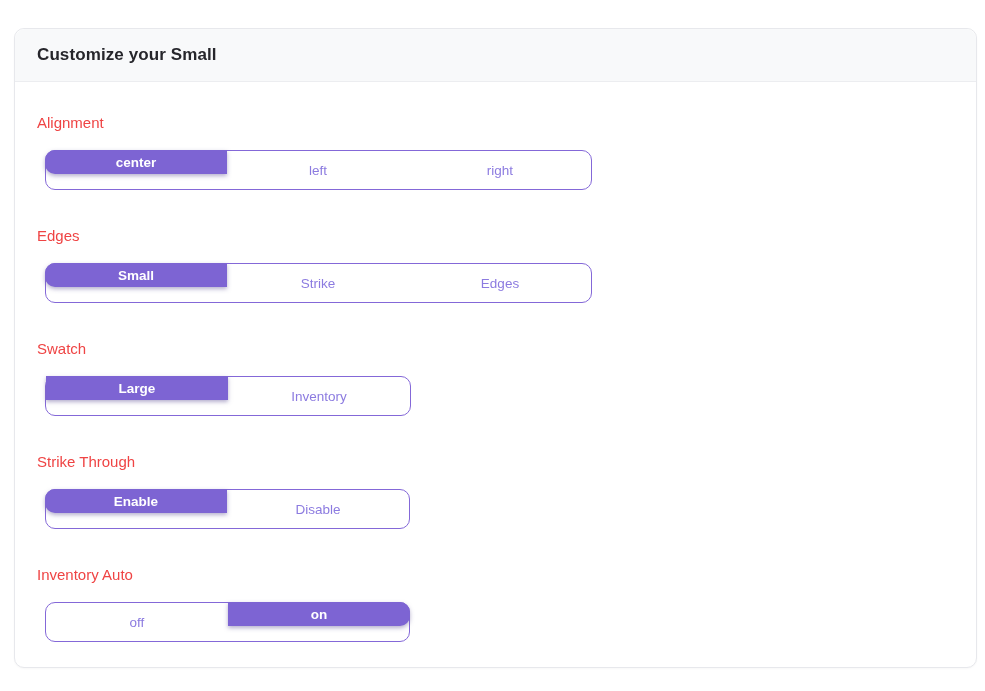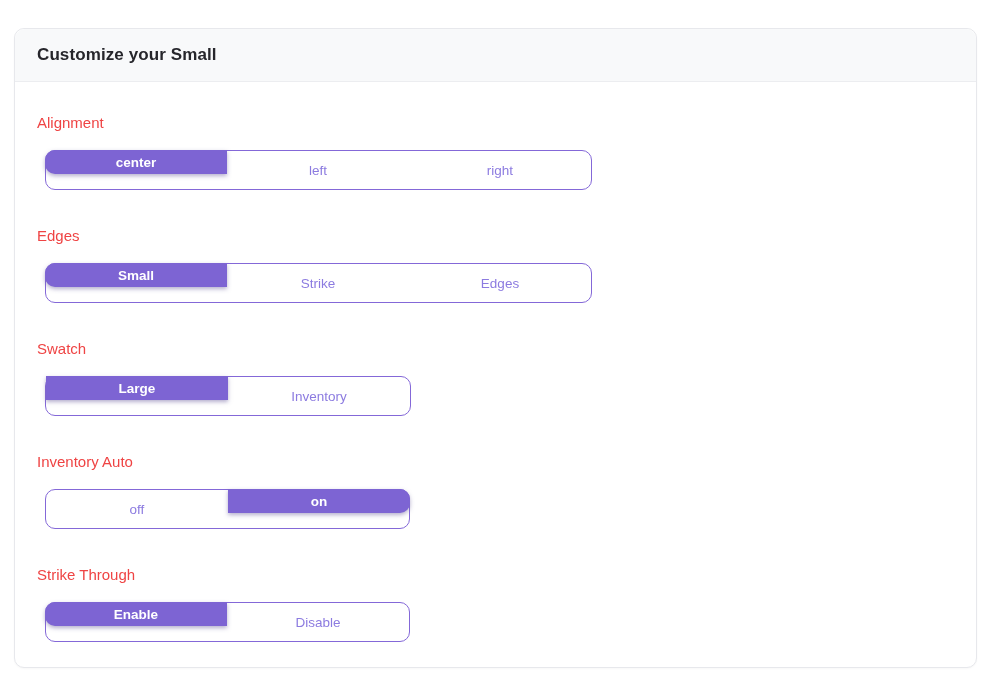--- a/index.html
+++ b/index.html
@@ -112,29 +112,29 @@
 
     <div class="section">
       <div class="section-label">Swatch</div>
       <div class="btn-group">
         <button class="seg pos-mid active">Large</button>
         <button class="seg pos-last">Inventory</button>
       </div>
     </div>
 
     <div class="section">
+      <div class="section-label">Strike Through</div>
+      <div class="btn-group">
+        <button class="seg pos-first active">Enable</button>
+        <button class="seg pos-last">Disable</button>
+      </div>
+    </div>
+
+    <div class="section">
       <div class="section-label">Inventory Auto</div>
       <div class="btn-group">
         <button class="seg pos-first">off</button>
         <button class="seg pos-last active">on</button>
       </div>
     </div>
 
-    <div class="section">
-      <div class="section-label">Strike Through</div>
-      <div class="btn-group">
-        <button class="seg pos-first active">Enable</button>
-        <button class="seg pos-last">Disable</button>
-      </div>
-    </div>
-
   </div>
 </div>
 
 </body></html>

